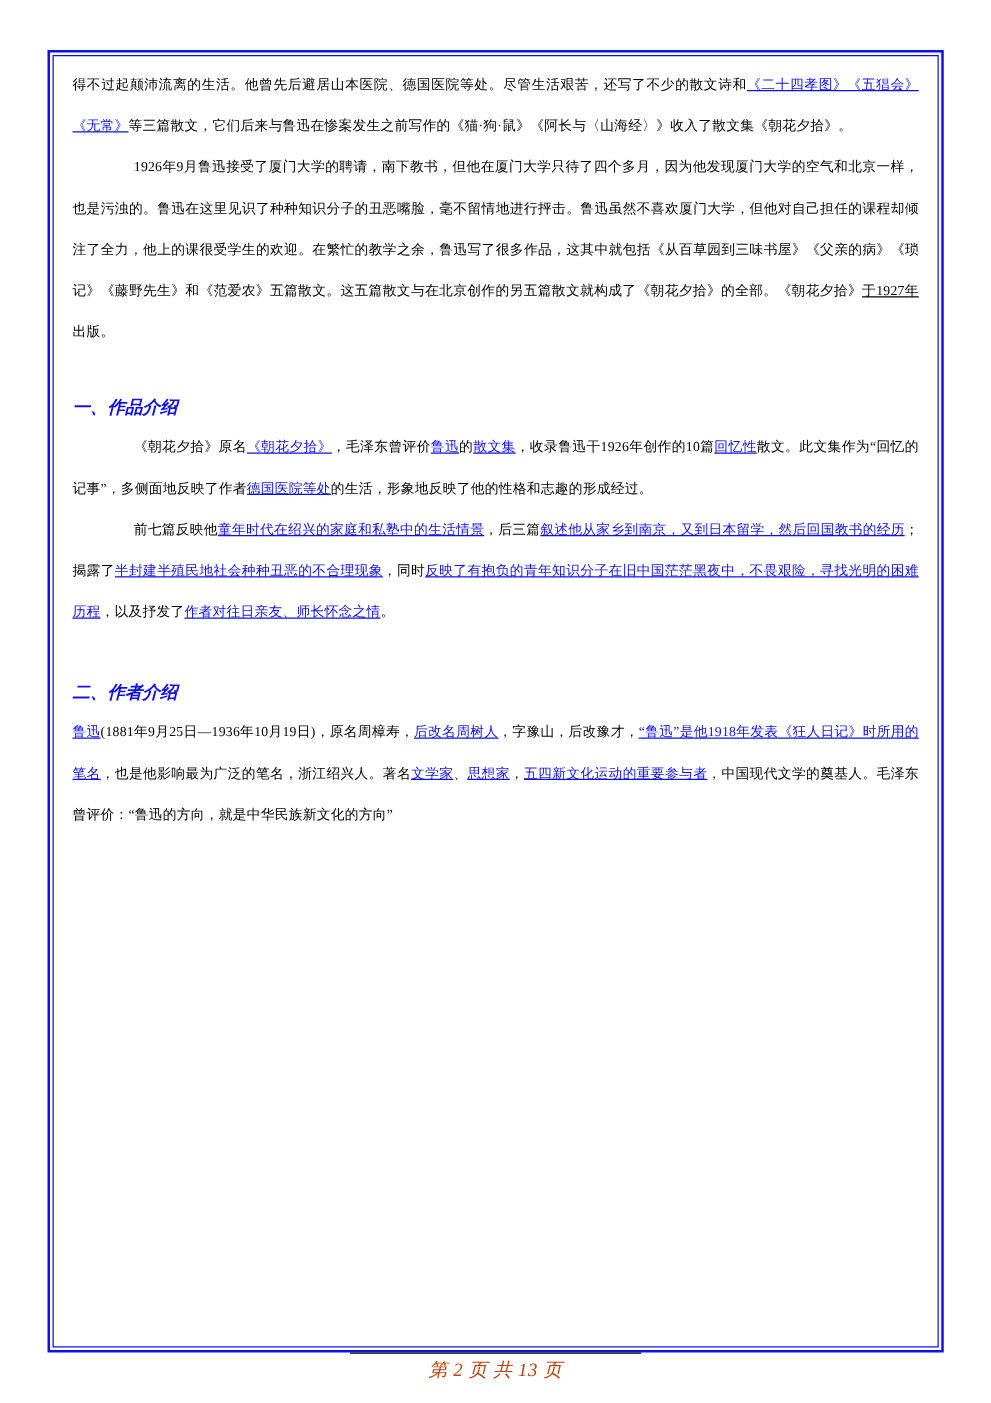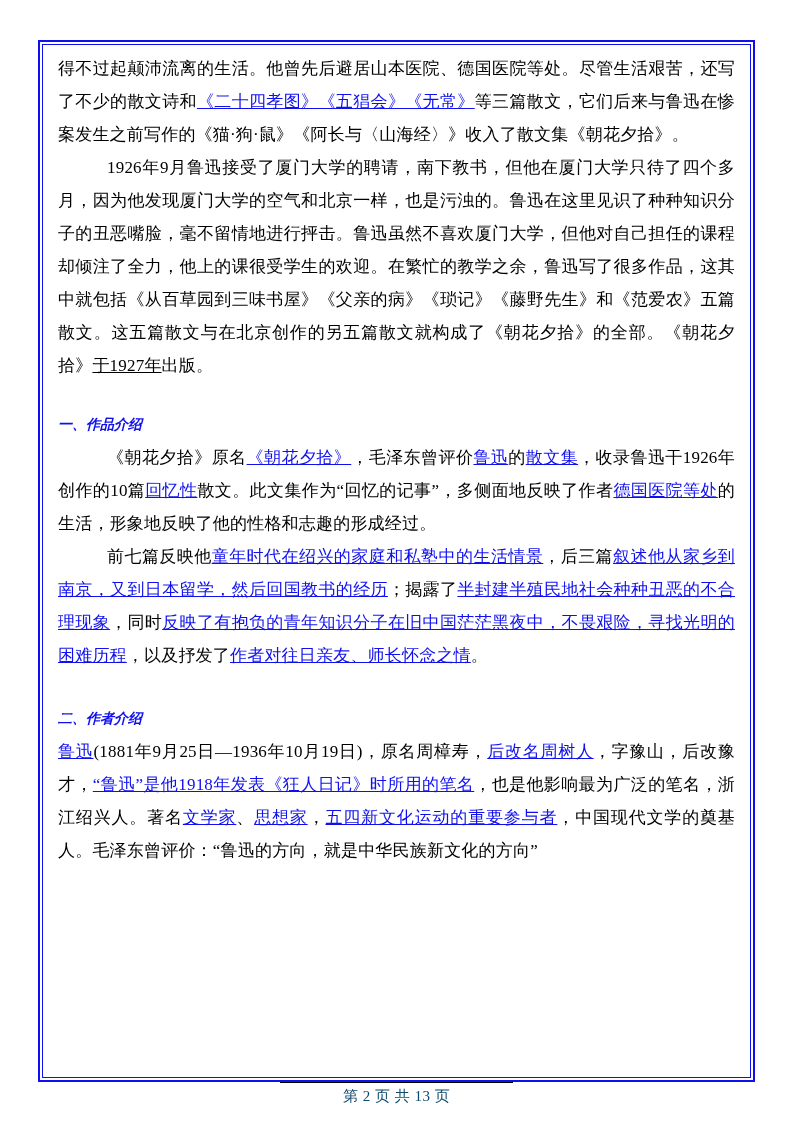--- a/index.html
+++ b/index.html
@@ -45,21 +45,21 @@
     left: 52px;
     top: 52px;
     width: 689px;
     height: 1010px;
     box-sizing: border-box;
     padding: 0 6px;
     overflow: hidden;
   }
   p {
     margin: 0;
-    font-size: 17px;
+    font-size: 11px;
     line-height: 33px;
     color: #000000;
     text-align: justify;
     letter-spacing: 0.2px;
   }
   p.indent {
     text-indent: 49px;
   }
   .blue-u {
     color: #1010ee;
@@ -81,22 +81,23 @@
   .gap-md { height: 26px; }
   .gap-lg { height: 30px; }
 
   .footer {
     position: absolute;
     left: 0;
     top: 1087px;
     width: 793px;
     text-align: center;
     font-size: 15px;
-    color: #0c4a6e;
+    color: #c2410c;
     font-family: "Liberation Serif", serif;
+    font-style: italic;
   }
   .footer .rule {
     position: absolute;
     left: 280px;
     top: -5px;
     width: 233px;
     border-top: 1px solid #000000;
   }
   .footer span { letter-spacing: 0.5px; }
 </style>

